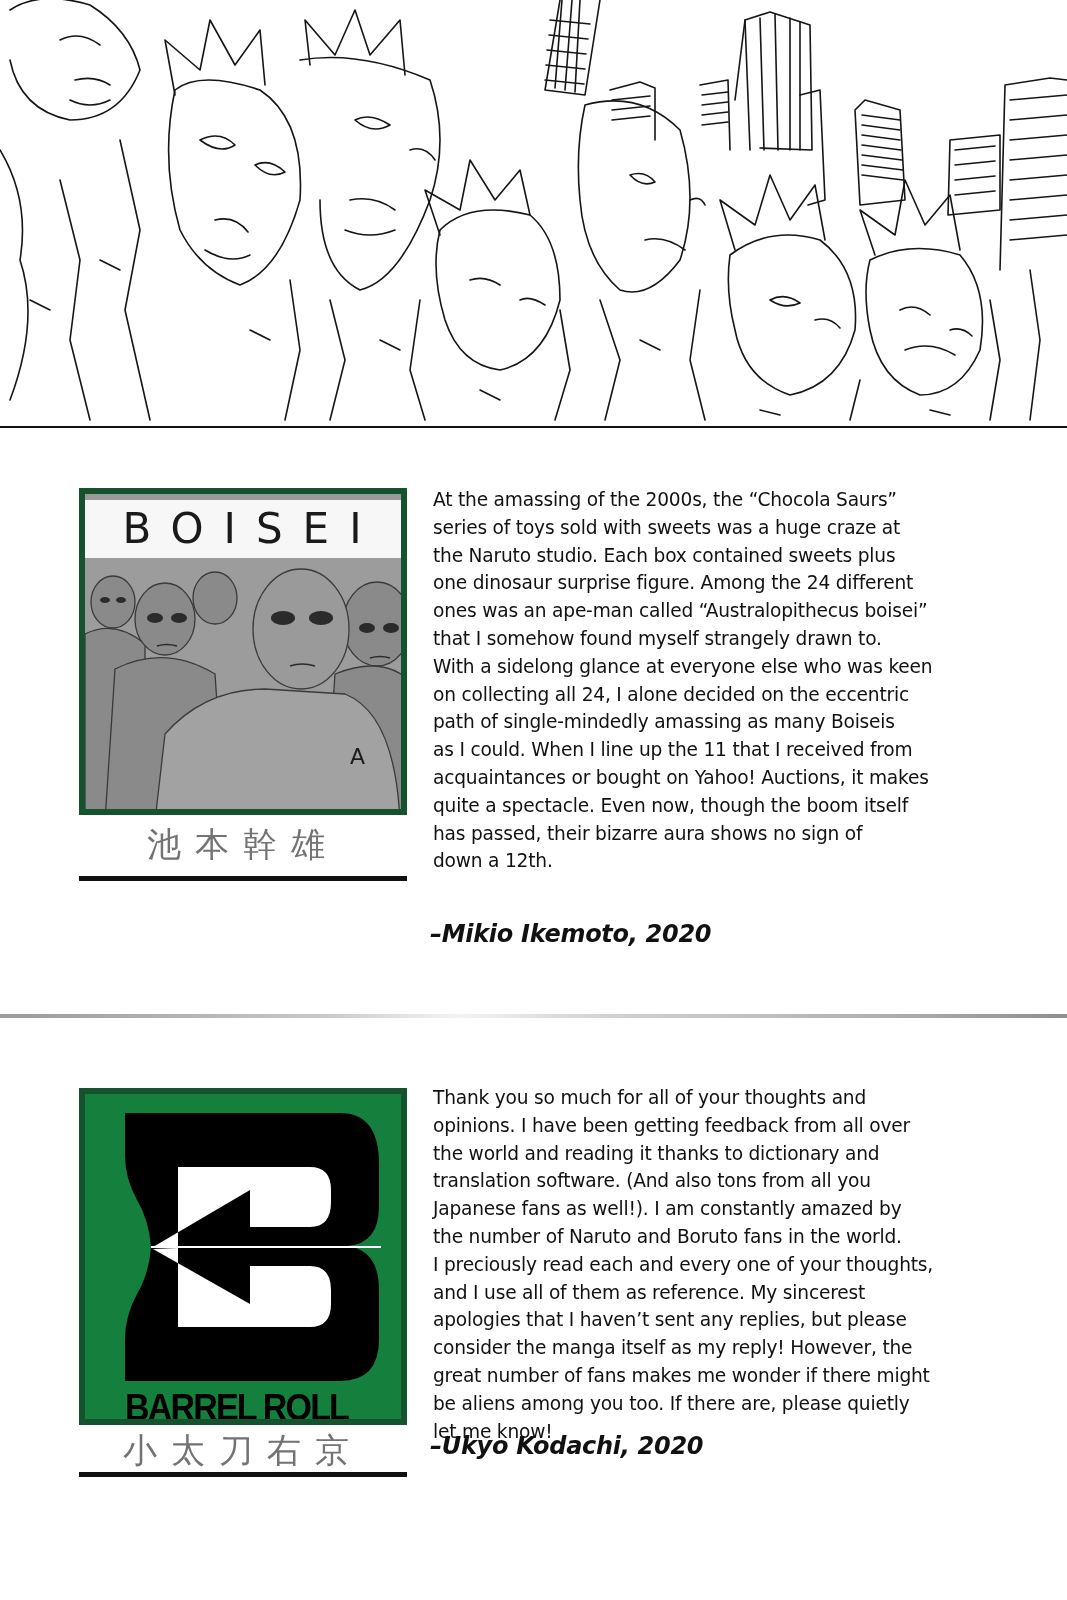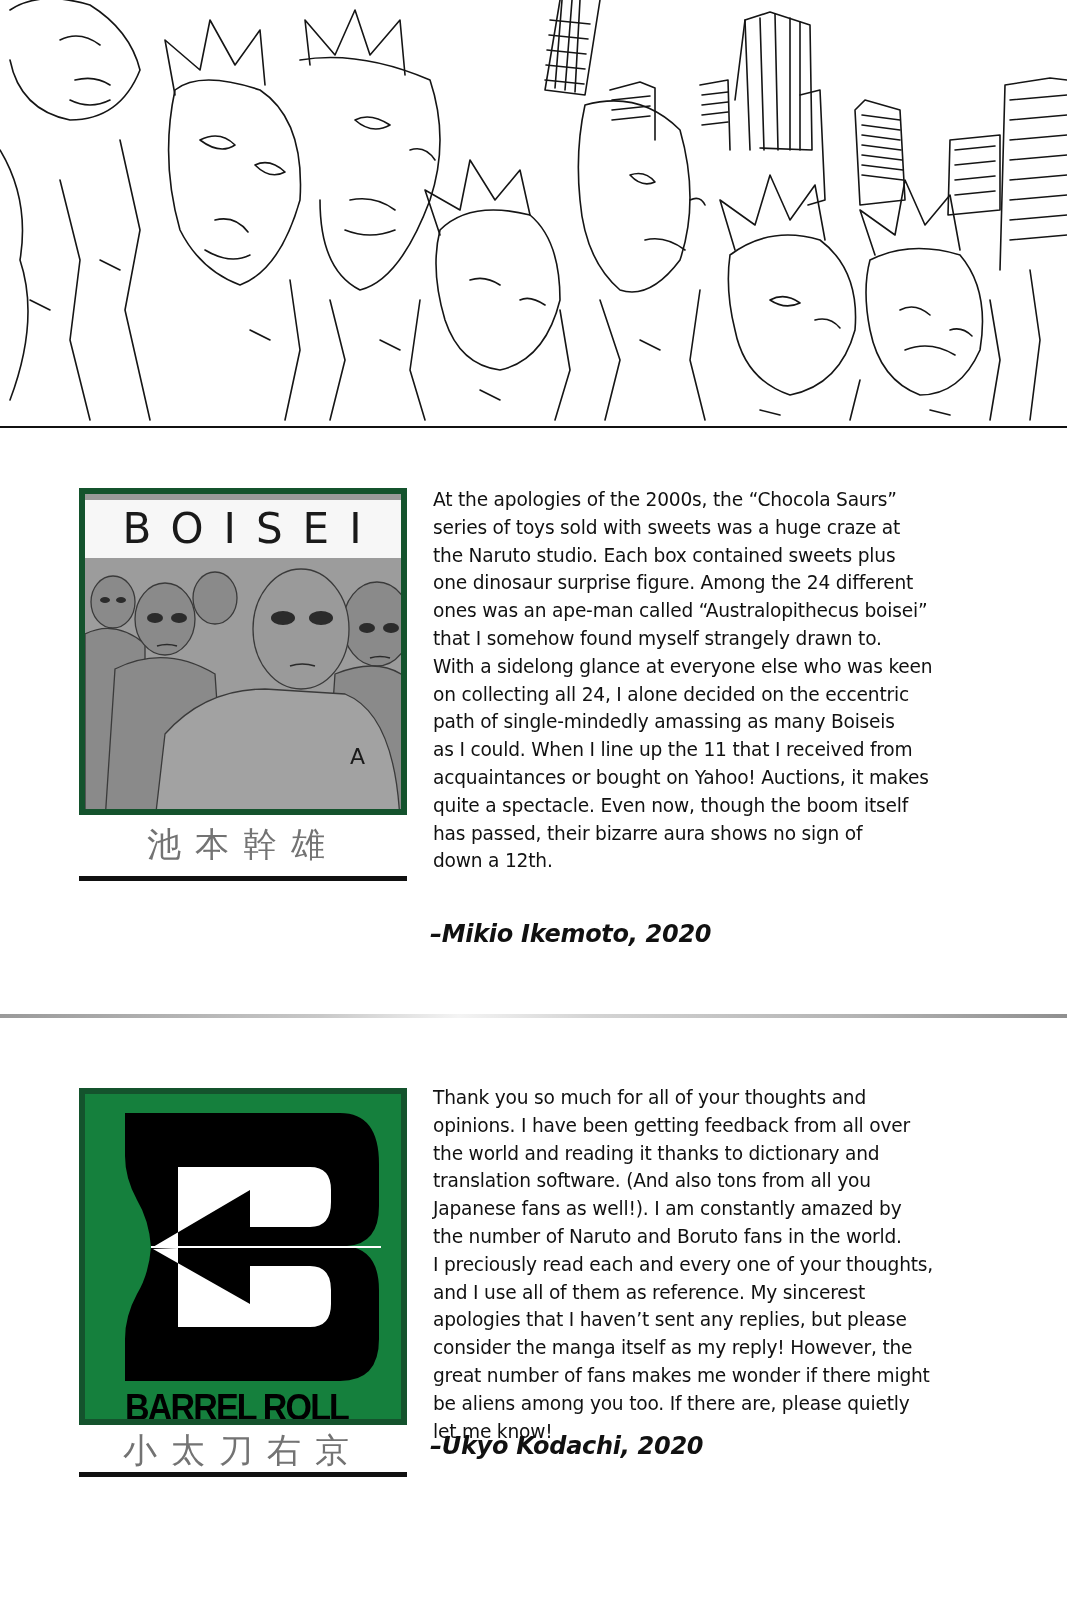--- a/index.html
+++ b/index.html
@@ -170,21 +170,21 @@
         <path d="M72 152 Q82 149 92 152"></path>
         <path d="M285 164 Q295 161 305 164"></path>
       </g>
       <text x="265" y="270" font-family="DejaVu Sans, sans-serif" font-size="22" fill="#1a1a1a">A</text>
     </svg>
   </div>
   <div class="author-kanji">池本幹雄</div>
   <div class="author-rule"></div>
 
   <div class="comment-text">
-    <span class="line">At the apologies of the 2000s, the “Chocola Saurs”</span>
+    <span class="line">At the amassing of the 2000s, the “Chocola Saurs”</span>
     <span class="line">series of toys sold with sweets was a huge craze at</span>
     <span class="line">the Naruto studio. Each box contained sweets plus</span>
     <span class="line">one dinosaur surprise figure. Among the 24 different</span>
     <span class="line">ones was an ape-man called “Australopithecus boisei”</span>
     <span class="line">that I somehow found myself strangely drawn to.</span>
     <span class="line">With a sidelong glance at everyone else who was keen</span>
     <span class="line">on collecting all 24, I alone decided on the eccentric</span>
     <span class="line">path of single-mindedly amassing as many Boiseis</span>
     <span class="line">as I could. When I line up the 11 that I received from</span>
     <span class="line">acquaintances or bought on Yahoo! Auctions, it makes</span>

